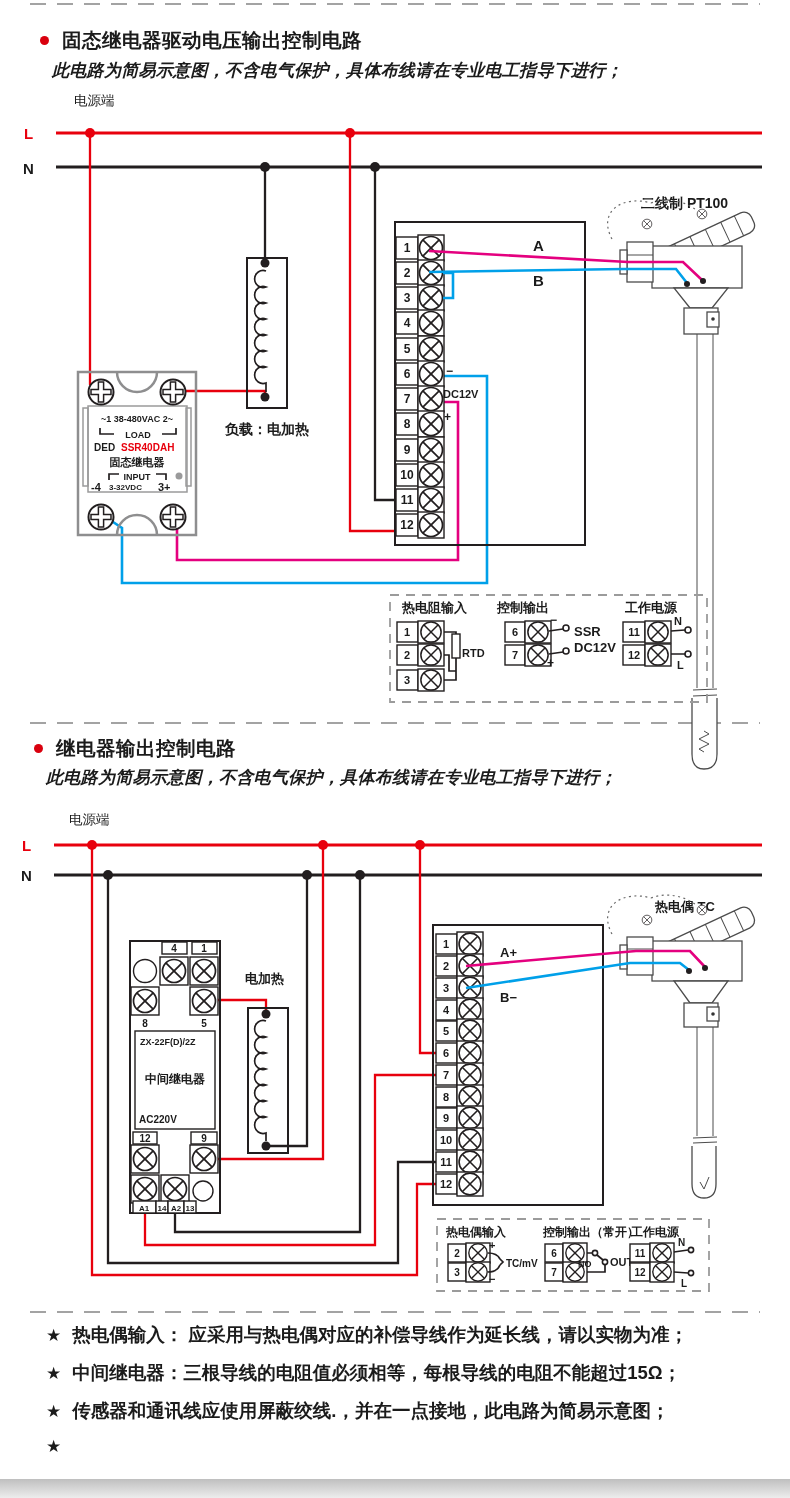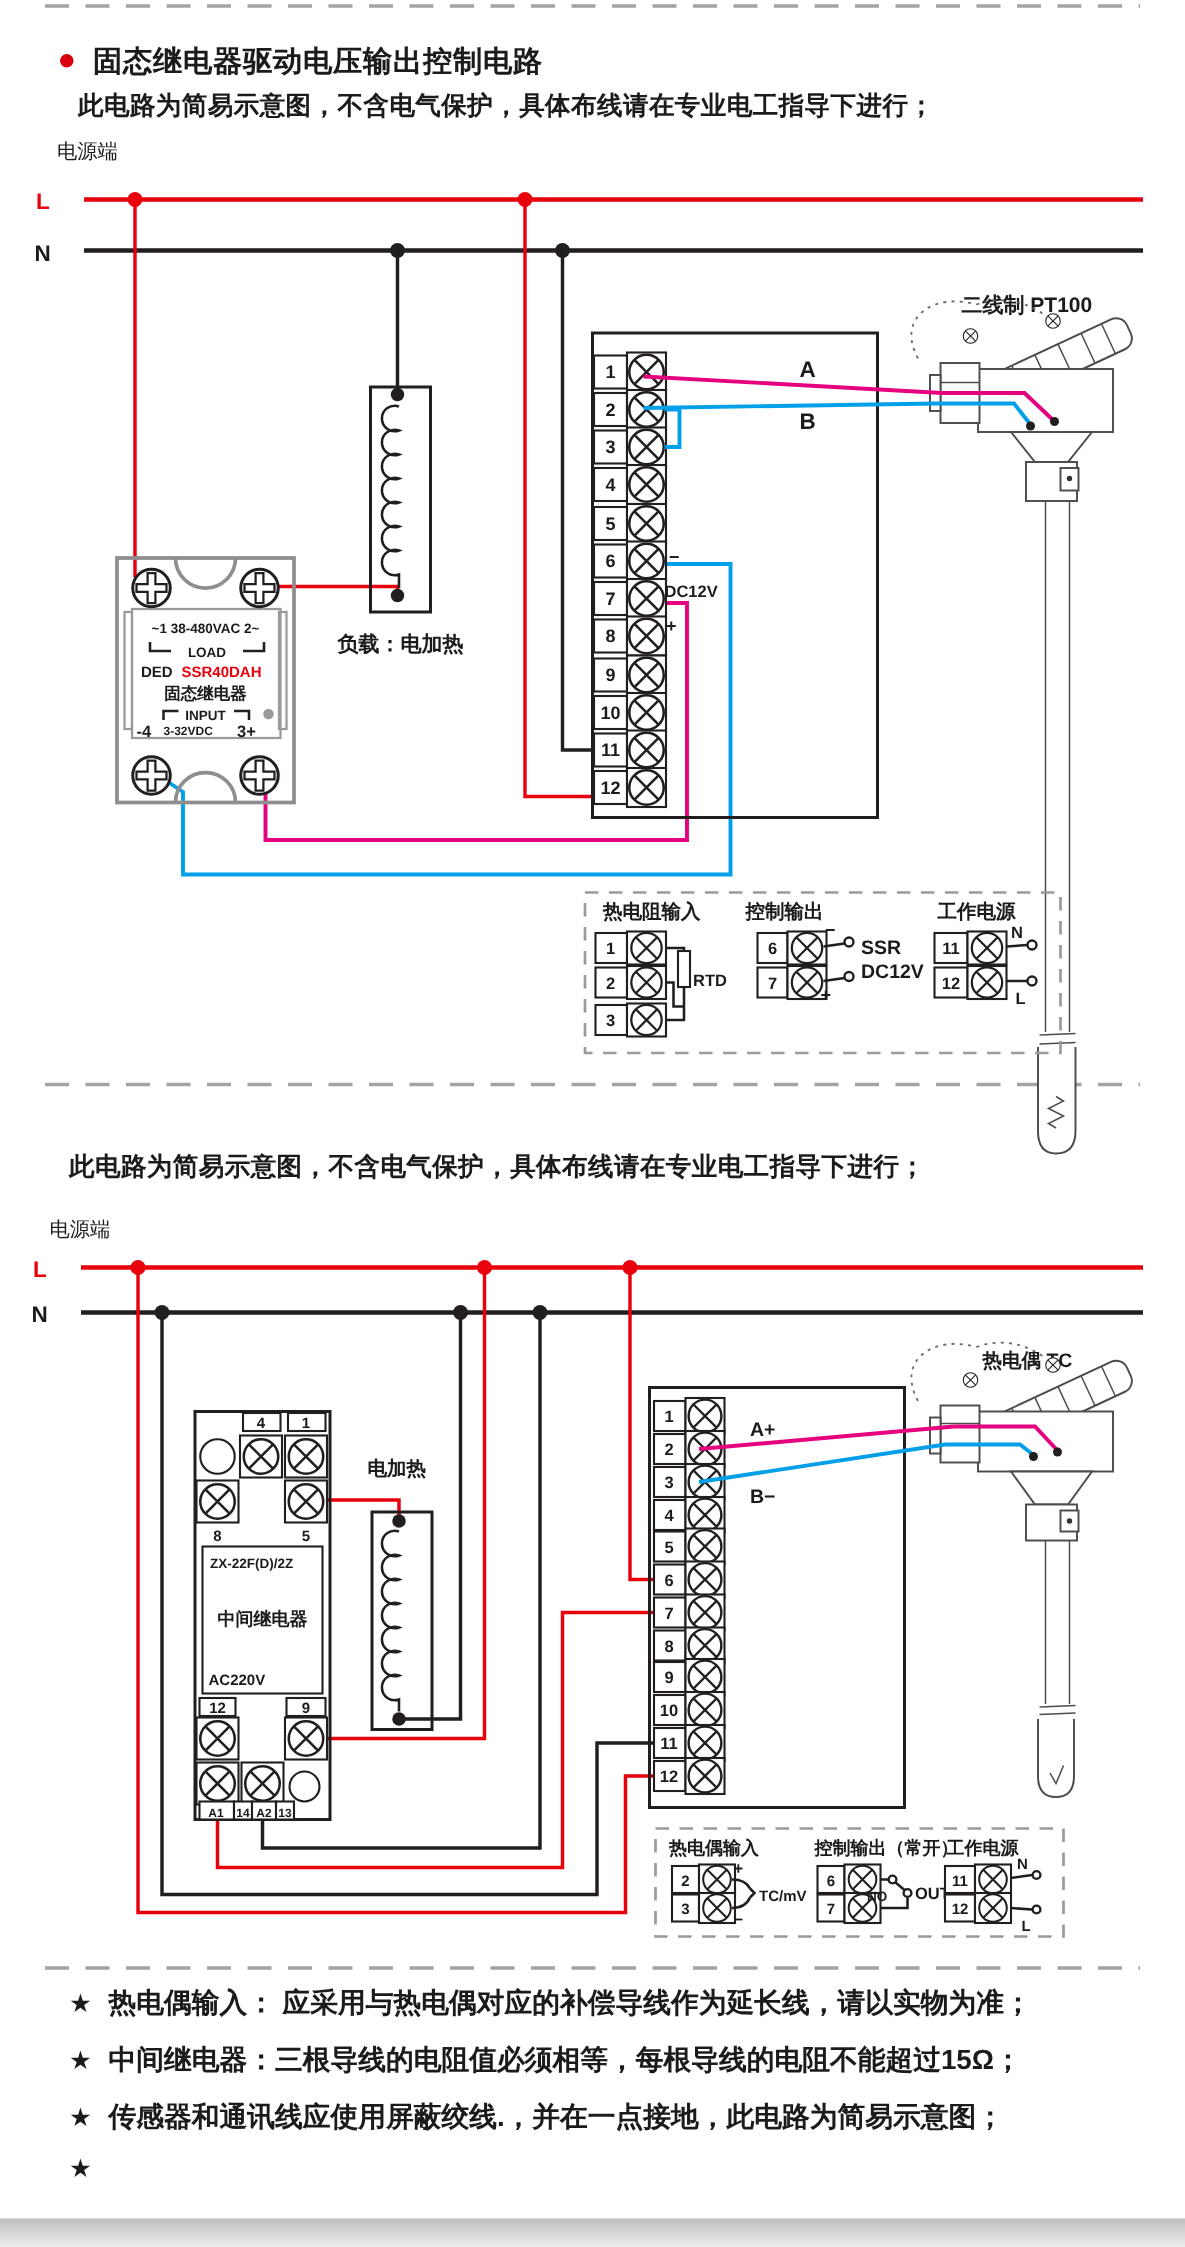--- a/index.html
+++ b/index.html
@@ -2,22 +2,22 @@
 <html><head>
 <meta charset="utf-8">
 <style>
   html,body{margin:0;padding:0;background:#fff;}
   .page{position:relative;width:790px;height:1498px;background:#fff;overflow:hidden;
         font-family:"Liberation Sans","DejaVu Sans",sans-serif;color:#1b1b1b;}
   .abs{position:absolute;white-space:nowrap;text-align:center;}
   .titlerow{display:flex;align-items:center;gap:13px;}
   .bullet{width:9px;height:9px;border-radius:50%;background:#d9000e;flex:0 0 auto;}
   .h1{font-size:19.5px;font-weight:bold;letter-spacing:.5px;}
-  .sub{font-size:17px;font-weight:bold;letter-spacing:.3px;}
-  .pw{font-size:13.5px;}
+  .sub{font-size:17px;font-weight:bold;letter-spacing:.3px;font-style:italic;}
+  .pw{font-size:13.5px;margin-left:36px;}
   .notes{display:flex;flex-direction:column;gap:13px;}
   .noteline{font-size:18.5px;font-weight:bold;display:flex;gap:11px;align-items:baseline;}
   .star{font-size:17px;}
   .bottombar{position:absolute;left:0;top:1479px;width:790px;height:19px;
              background:linear-gradient(#bfbfbf,#ededed);}
   svg{position:absolute;left:0;top:0;}
   svg text{font-family:"Liberation Sans","DejaVu Sans",sans-serif;fill:#1b1b1b;}
   .wl-r{stroke:#e8000d;stroke-width:3;fill:none;}
   .wl-k{stroke:#221e1f;stroke-width:3;fill:none;}
   .wr{stroke:#e8000d;stroke-width:2.3;fill:none;}
@@ -568,20 +568,24 @@
   </g>
 </svg>
 
 <div class="abs titlerow" style="left:40px;top:27px;">
   <span class="bullet"></span>
   <span class="h1">固态继电器驱动电压输出控制电路</span>
 </div>
 <div class="abs sub" style="left:52px;top:59px;">此电路为简易示意图，不含电气保护，具体布线请在专业电工指导下进行；</div>
 <div class="abs pw" style="left:38px;top:92px;">电源端</div>
 
+<div class="abs titlerow" style="left:34px;top:735px;">
+  <span class="bullet"></span>
+  <span class="h1">继电器输出控制电路</span>
+</div>
 <div class="abs sub" style="left:46px;top:766px;">此电路为简易示意图，不含电气保护，具体布线请在专业电工指导下进行；</div>
 <div class="abs pw" style="left:33px;top:811px;">电源端</div>
 
 <div class="abs notes" style="left:46px;top:1322px;">
   <div class="noteline">
         <span class="star">★</span>
         <span>热电偶输入： 应采用与热电偶对应的补偿导线作为延长线，请以实物为准；</span>
       </div>
   <div class="noteline">
         <span class="star">★</span>

